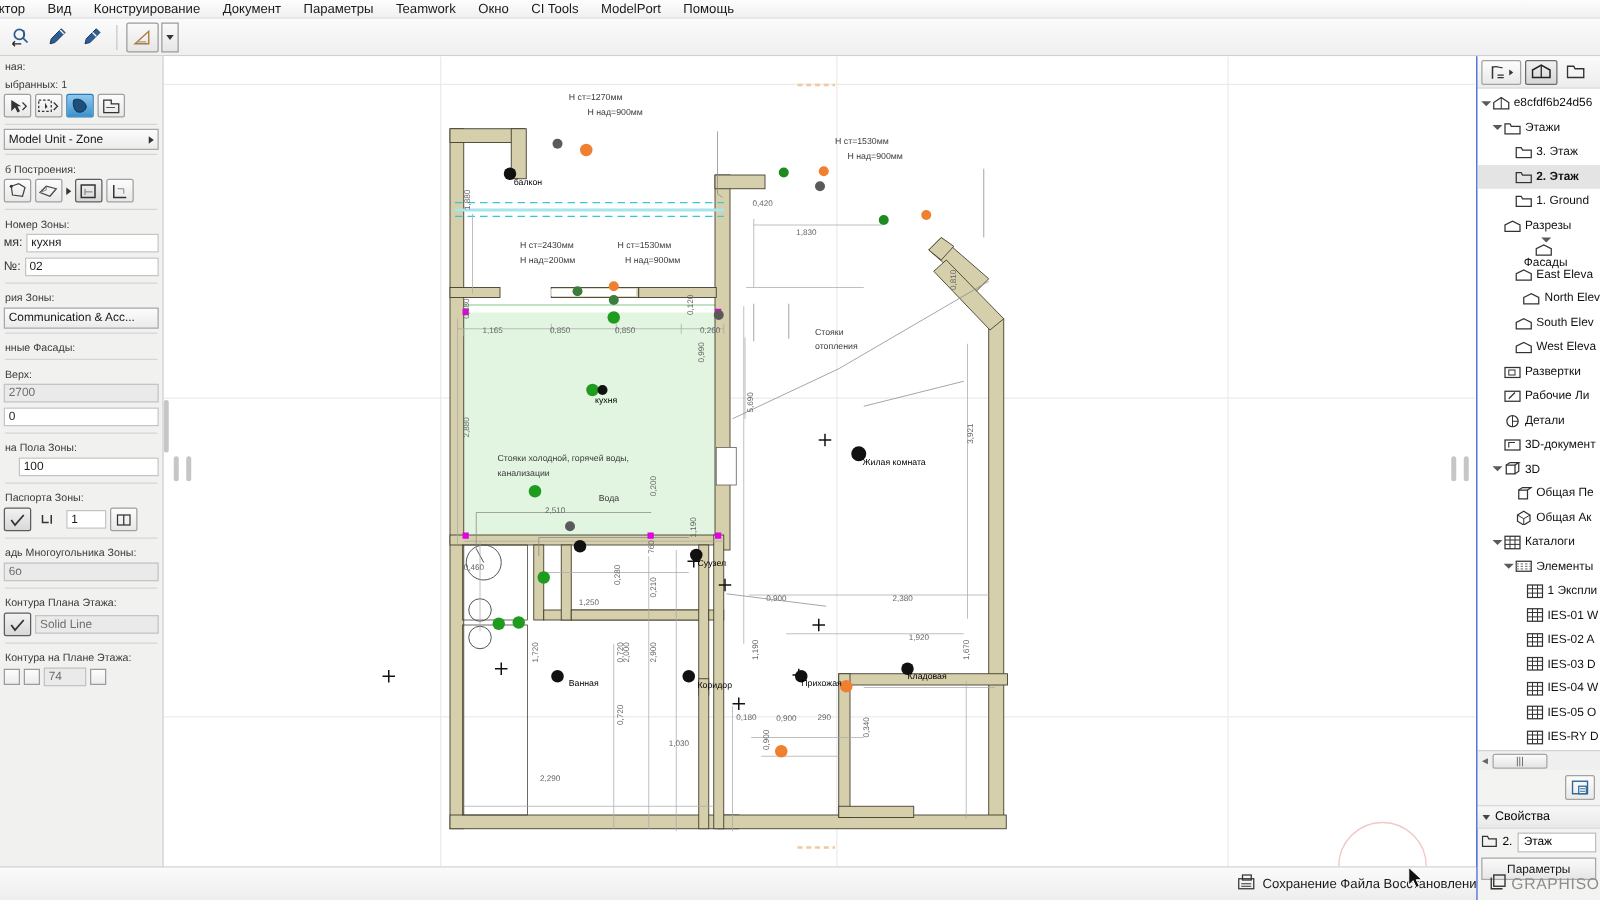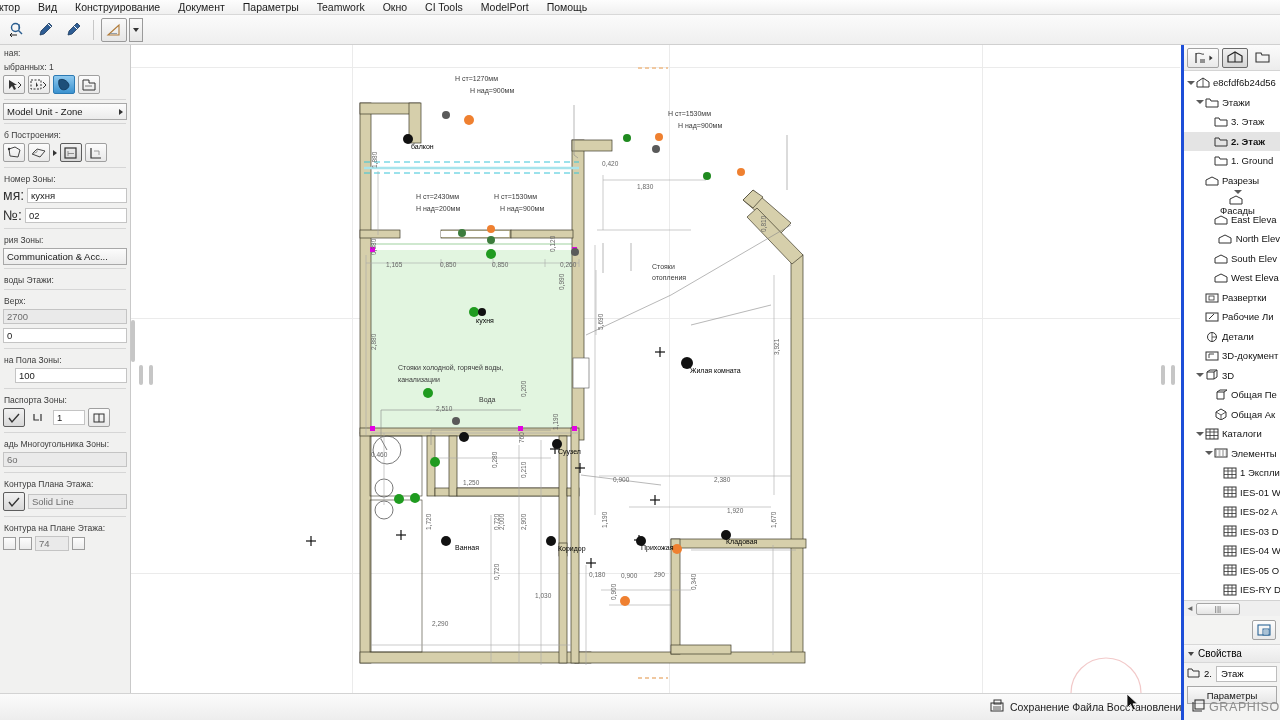--- a/index.html
+++ b/index.html
@@ -49,21 +49,21 @@
   }
   .lp-sec-label { padding: 3px 4px 1px 4px; font-size: 8.5px; color: #3a3a3a; white-space: nowrap; }
   .lp-div { height: 1px; background: #d6d6d6; margin: 3px 4px; }
   .lp-row { display: flex; align-items: center; gap: 3px; padding: 2px 3px; }
   .lp-field {
     background: #fff; border: 1px solid #c4c4c4; height: 15px;
     font-size: 9.5px; padding: 0 3px; display: flex; align-items: center;
     color: #1a1a1a; flex: 1; min-width: 0; overflow: hidden; white-space: nowrap;
   }
   .lp-field.gray { background: #eaeaea; color: #6d6d6d; }
-  .lp-lbl { font-size: 14px; white-space: nowrap; color: #333; }
+  .lp-lbl { font-size: 10px; white-space: nowrap; color: #333; }
   .lp-combo {
     background: linear-gradient(#fcfcfc,#ebebeb); border: 1px solid #a8a8a8;
     height: 17px; display: flex; align-items: center; justify-content: space-between;
     padding: 0 3px; font-size: 9.5px; margin: 2px 3px; color: #161616;
     white-space: nowrap; overflow: hidden;
   }
   .arrowR { width: 0; height: 0; border-top: 3.5px solid transparent; border-bottom: 3.5px solid transparent; border-left: 4.5px solid #333; flex: none; }
   .ibtn {
     width: 22px; height: 19px; border: 1px solid #a0a0a0; border-radius: 2px;
     background: linear-gradient(#fcfcfc,#e8e8e8);
@@ -80,21 +80,21 @@
     position: absolute; top: 45px; left: 131px; width: 1049px; height: 648px;
     background: #ffffff; overflow: hidden;
   }
   .canvas .gridline-v { position: absolute; top: 0; width: 1px; height: 648px; background: #ebebeb; }
   .canvas .gridline-h { position: absolute; left: 0; height: 1px; width: 1049px; background: #ebebeb; }
   .scrollstub { position: absolute; left: 0; width: 4px; background: #c6c6c6; border-radius: 2px; }
 
   
   .rightpanel {
     position: absolute; top: 45px; left: 1181px; width: 99px; height: 675px;
-    background: #f3f3f2; border-left: 3px solid #1d4ed8; overflow: hidden;
+    background: #f3f3f2; border-left: 1px solid #1d4ed8; overflow: hidden;
   }
   .rp-toolbar { height: 26px; display: flex; align-items: center; gap: 3px; padding: 2px 3px;
      background: linear-gradient(#fbfbfb,#ececec); border-bottom: 1px solid #d4d4d4; }
   .rp-btn { height: 20px; border: 1px solid #a2a2a2; border-radius: 2px;
      background: linear-gradient(#fdfdfd,#e9e9e9); display: flex; align-items: center; justify-content: center; padding: 0 2px; gap: 2px;}
   .rp-btn.active { background: linear-gradient(#f0f0f0,#d6d6d6); border-color:#6a6a6a; }
   .tree { background: #fff; height: 529px; overflow: hidden; padding-top: 2px; }
   .tnode { display: flex; align-items: center; height: 19.5px; font-size: 9.5px; color: #111; white-space: nowrap; }
   .tnode.sel { background: #e4e4e4; font-weight: bold; }
   .twist { width: 9px; flex: none; display: flex; align-items: center; justify-content: center; }
@@ -263,21 +263,21 @@
       <div class="lp-field">02</div>
     </div>
 
     <div class="lp-div"></div>
     <div class="lp-sec-label">рия Зоны:</div>
     <div class="lp-combo">
       <span>Communication &amp; Acc...</span>
     </div>
 
     <div class="lp-div"></div>
-    <div class="lp-sec-label">воды Этажи:</div>
+    <div class="lp-sec-label">нные Фасады:</div>
 
     <div class="lp-div"></div>
     <div class="lp-sec-label">Верх:</div>
     <div class="lp-row">
       <div class="lp-field gray">2700</div>
     </div>
     <div class="lp-row">
       <div class="lp-field">0</div>
     </div>
 

